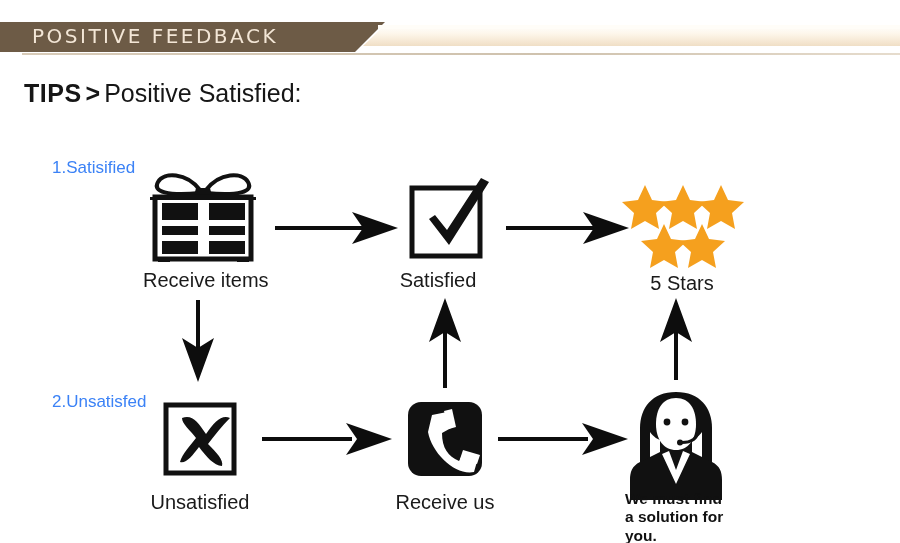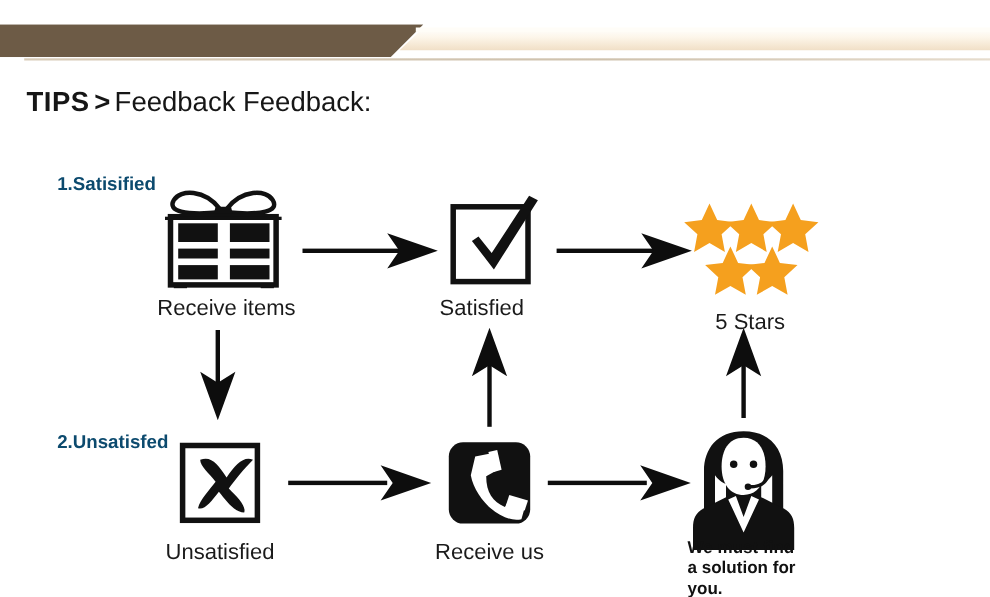--- a/index.html
+++ b/index.html
@@ -105,46 +105,47 @@
   .step-label {
     position: absolute;
     font-size: 20px;
     color: #1a1a1a;
     text-align: center;
     white-space: nowrap;
   }
   .row-tag {
     position: absolute;
     font-size: 17px;
-    color: #0c4a6e;
-    font-weight: 700;
+    color: #3b82f6;
+    font-weight: 400;
     white-space: nowrap;
   }
   .multiline-label {
     position: absolute;
     font-size: 15.5px;
     font-weight: bold;
     color: #111111;
     line-height: 1.18;
     text-align: left;
     white-space: pre-line;
   }
 </style>
 </head>
 <body>
 
 <div id="banner">
   <div id="banner-brown"></div>
+  <div id="banner-title">POSITIVE  FEEDBACK</div>
   <div id="banner-tail"></div>
   <div id="banner-tail-top"></div>
   <div id="banner-underline"></div>
 </div>
 
 <div id="tips-heading">
-  <span class="strong">TIPS</span><span class="chev">&gt;</span><span class="light">Feedback Feedback:</span>
+  <span class="strong">TIPS</span><span class="chev">&gt;</span><span class="light">Positive Satisfied:</span>
 </div>
 
 <div class="row-tag" style="left:52px; top:158px;">1.Satisified</div>
 <div class="row-tag" style="left:52px; top:392px;">2.Unsatisfed</div>
 
 <svg id="flow" viewBox="0 0 900 543">
 
   <g fill="#111111">
 
     <path d="M200 190 C 186 172, 164 172, 158 182 C 152 192, 168 196, 200 193 Z" fill="none" stroke="#111111" stroke-width="4"></path>
@@ -250,20 +251,20 @@
 
     <path d="M660 452 L640 462 C 632 466, 630 472, 630 480 L630 500 L722 500
              L722 480 C 722 472, 720 466, 712 462 L692 452 L676 482 Z" fill="#111111"></path>
 
     <path d="M662 454 L676 484 L690 454 L683 451 L676 470 L669 451 Z" fill="#ffffff"></path>
   </g>
 </svg>
 
 <div class="step-label" style="left:143px; top:269px; width:120px;">Receive items</div>
 <div class="step-label" style="left:378px; top:269px; width:120px;">Satisfied</div>
-<div class="step-label" style="left:622px; top:282px; width:120px;">5 Stars</div>
+<div class="step-label" style="left:622px; top:272px; width:120px;">5 Stars</div>
 
 <div class="step-label" style="left:140px; top:491px; width:120px;">Unsatisfied</div>
 <div class="step-label" style="left:385px; top:491px; width:120px;">Receive us</div>
 
 <div class="multiline-label" style="left:625px; top:490px; width:160px;">We must find
 a solution for
 you.</div>
 
 </body></html>

